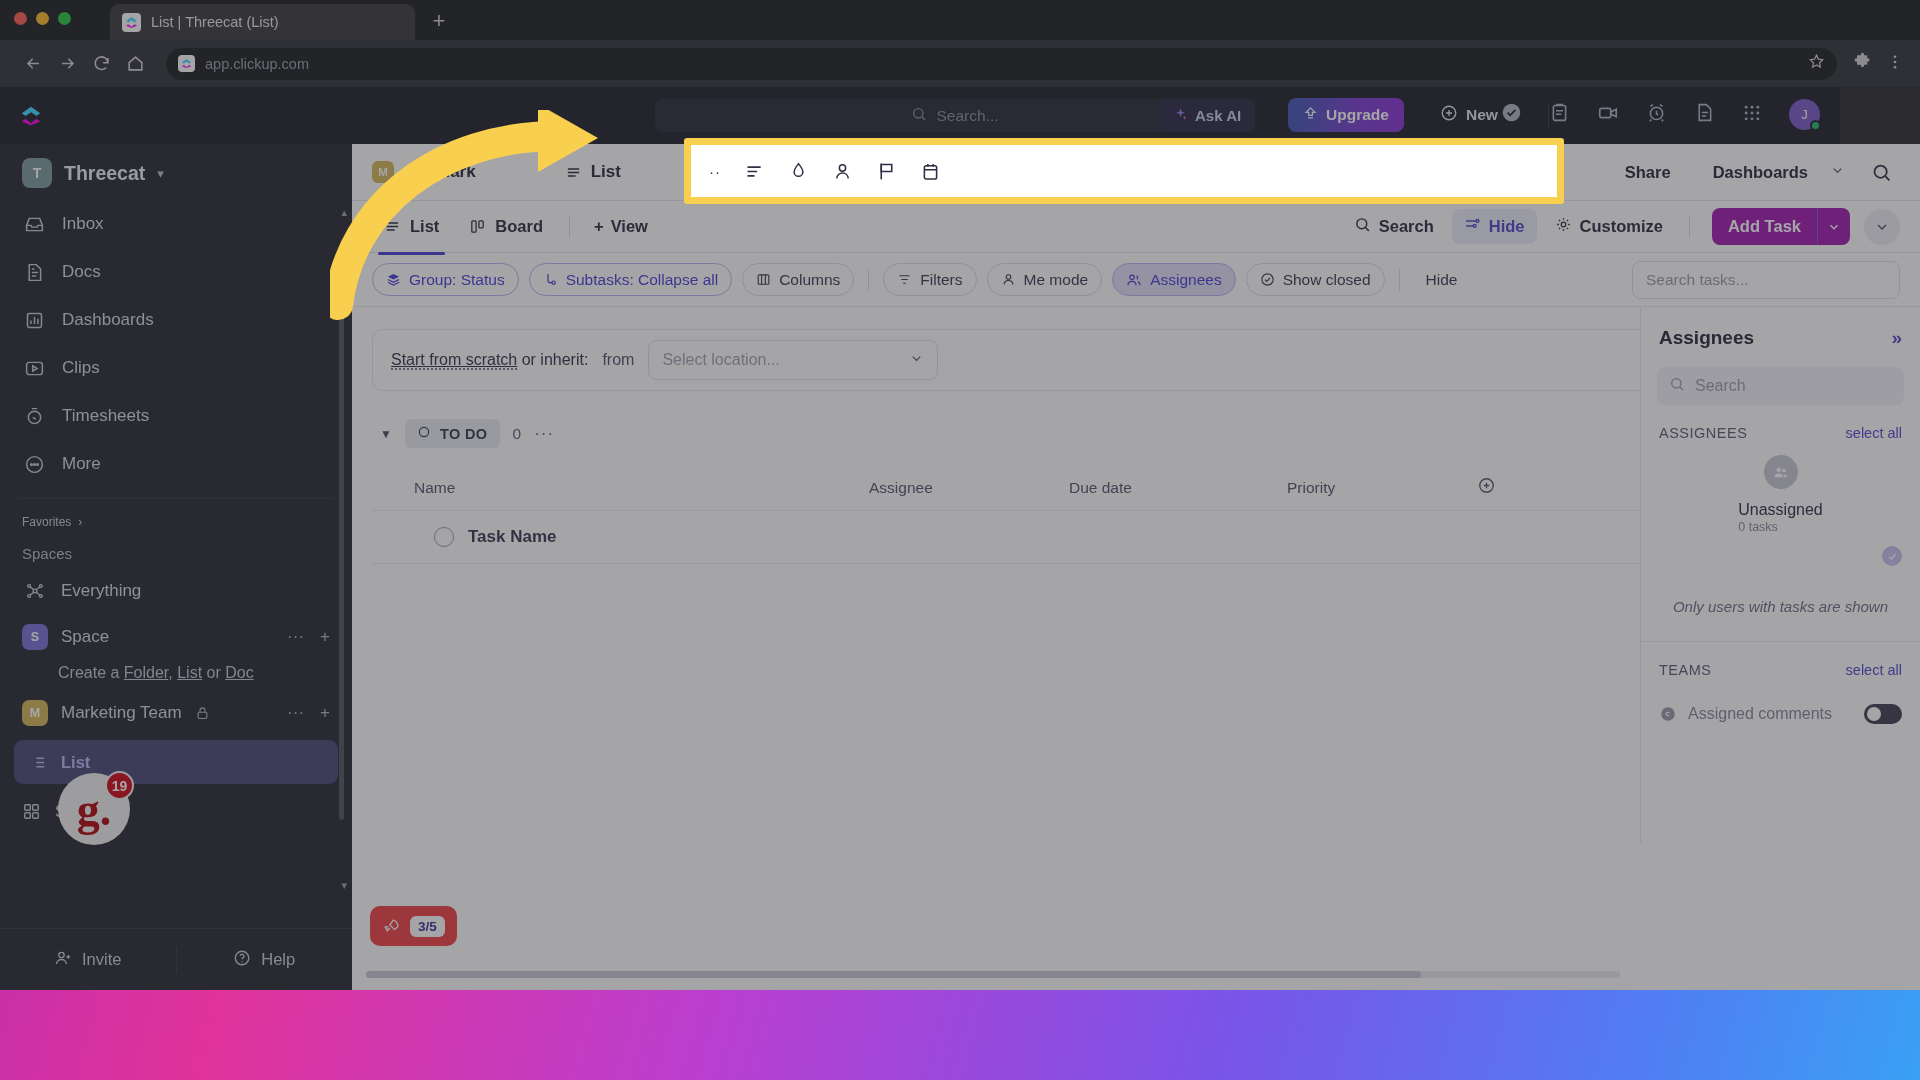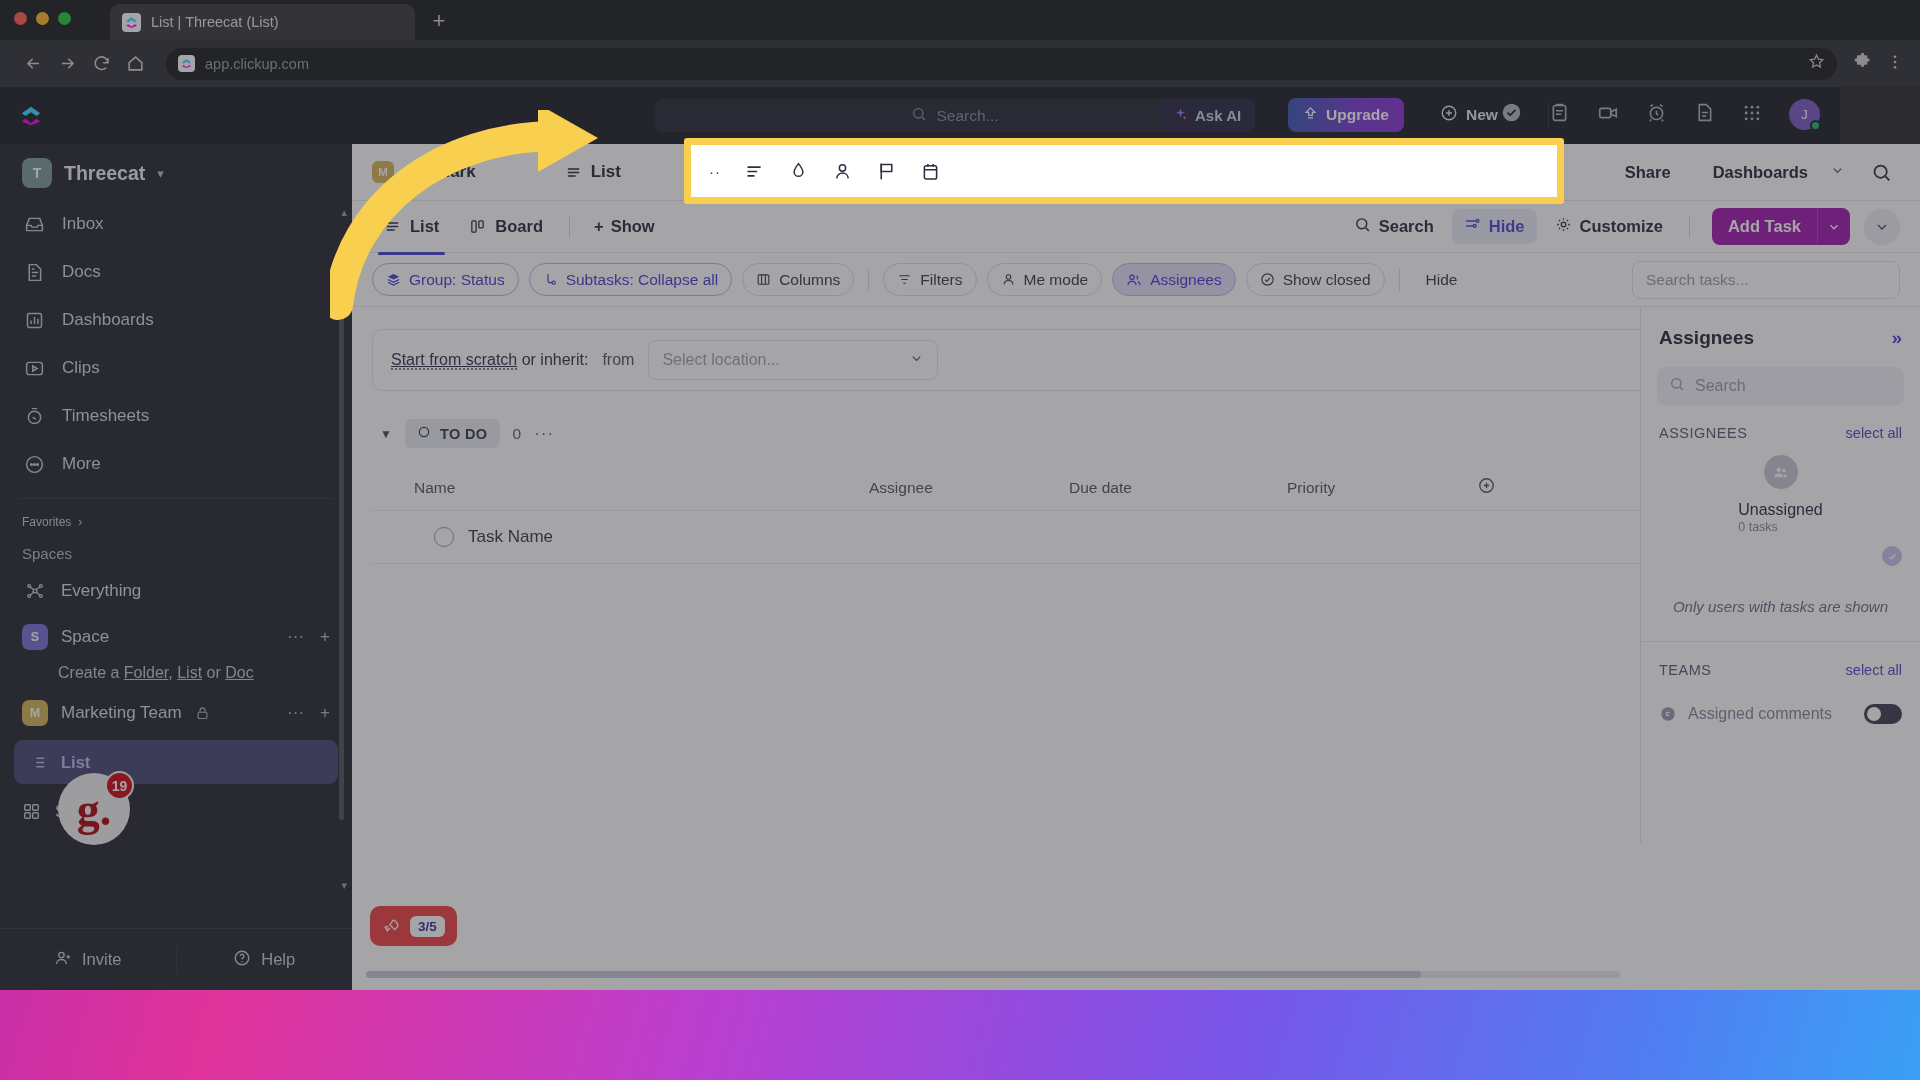--- a/index.html
+++ b/index.html
@@ -196,21 +196,21 @@
   .gr-count { color: #60607a; font-size: 15.5px; }
   .gr-dots { color: #60607a; font-size: 17px; letter-spacing: 1px; }
 
   .table-head { display: flex; align-items: center; padding: 14px 20px 10px 42px; border-bottom: 1px solid #ededf2; margin: 14px 20px 0 20px; }
   .th { font-size: 15.5px; color: #55556c; }
   .th.name { width: 455px; }
   .th.assignee { width: 200px; }
   .th.due { width: 218px; }
   .th.priority { width: 190px; }
   .th.plus { color: #55556c; font-size: 18px; }
-  .task-row { display: flex; align-items: center; gap: 14px; padding: 16px 20px 16px 62px; margin: 0 20px; border-bottom: 1px solid #ededf2; }
+  .task-row { display: flex; align-items: center; gap: 14px; padding: 16px 20px 16px 62px; margin: 0 20px; border-bottom: 1px solid #ededf2; font-weight: bold; }
   .task-circle { width: 20px; height: 20px; border-radius: 50%; border: 1.6px solid #9a9ab0; flex: none; }
   .task-name { color: #3a3a52; font-size: 17px; }
 
   
   .logos { position: absolute; right: 22px; bottom: 188px; display: grid; grid-template-columns: 70px 70px; gap: 14px; }
   .logo-card { width: 70px; height: 70px; border-radius: 16px; background: #fff; box-shadow: 0 2px 10px rgba(0,0,0,.13); display: flex; align-items: center; justify-content: center; overflow: hidden; }
   .logo-txt { font-size: 14px; font-weight: 700; color: #2b2b3c; white-space: nowrap; }
 
   .rocket {
     position: absolute; left: 18px; bottom: 44px; height: 40px; background: #ef4444; border-radius: 10px;
@@ -672,21 +672,21 @@
               <svg width="17" height="17" viewBox="0 0 24 24" fill="none" stroke="currentColor" stroke-width="1.8">
                   <rect x="4" y="4" width="6" height="16" rx="1.3"></rect>
                   <rect x="14" y="4" width="6" height="10" rx="1.3"></rect>
                 </svg>
             </span>
             <span>Board</span>
           </span>
           <span class="vsep"></span>
           <span class="vadd">
             <span>+</span>
-            <span>Show</span>
+            <span>View</span>
           </span>
 
           <div class="views-right">
             <span class="vr-btn">
               <span>
                 <svg width="17" height="17" viewBox="0 0 24 24" fill="none" stroke="currentColor" stroke-width="2">
                     <circle cx="11" cy="11" r="7"></circle>
                     <path d="M16.5 16.5L21 21"></path>
                   </svg>
               </span>

